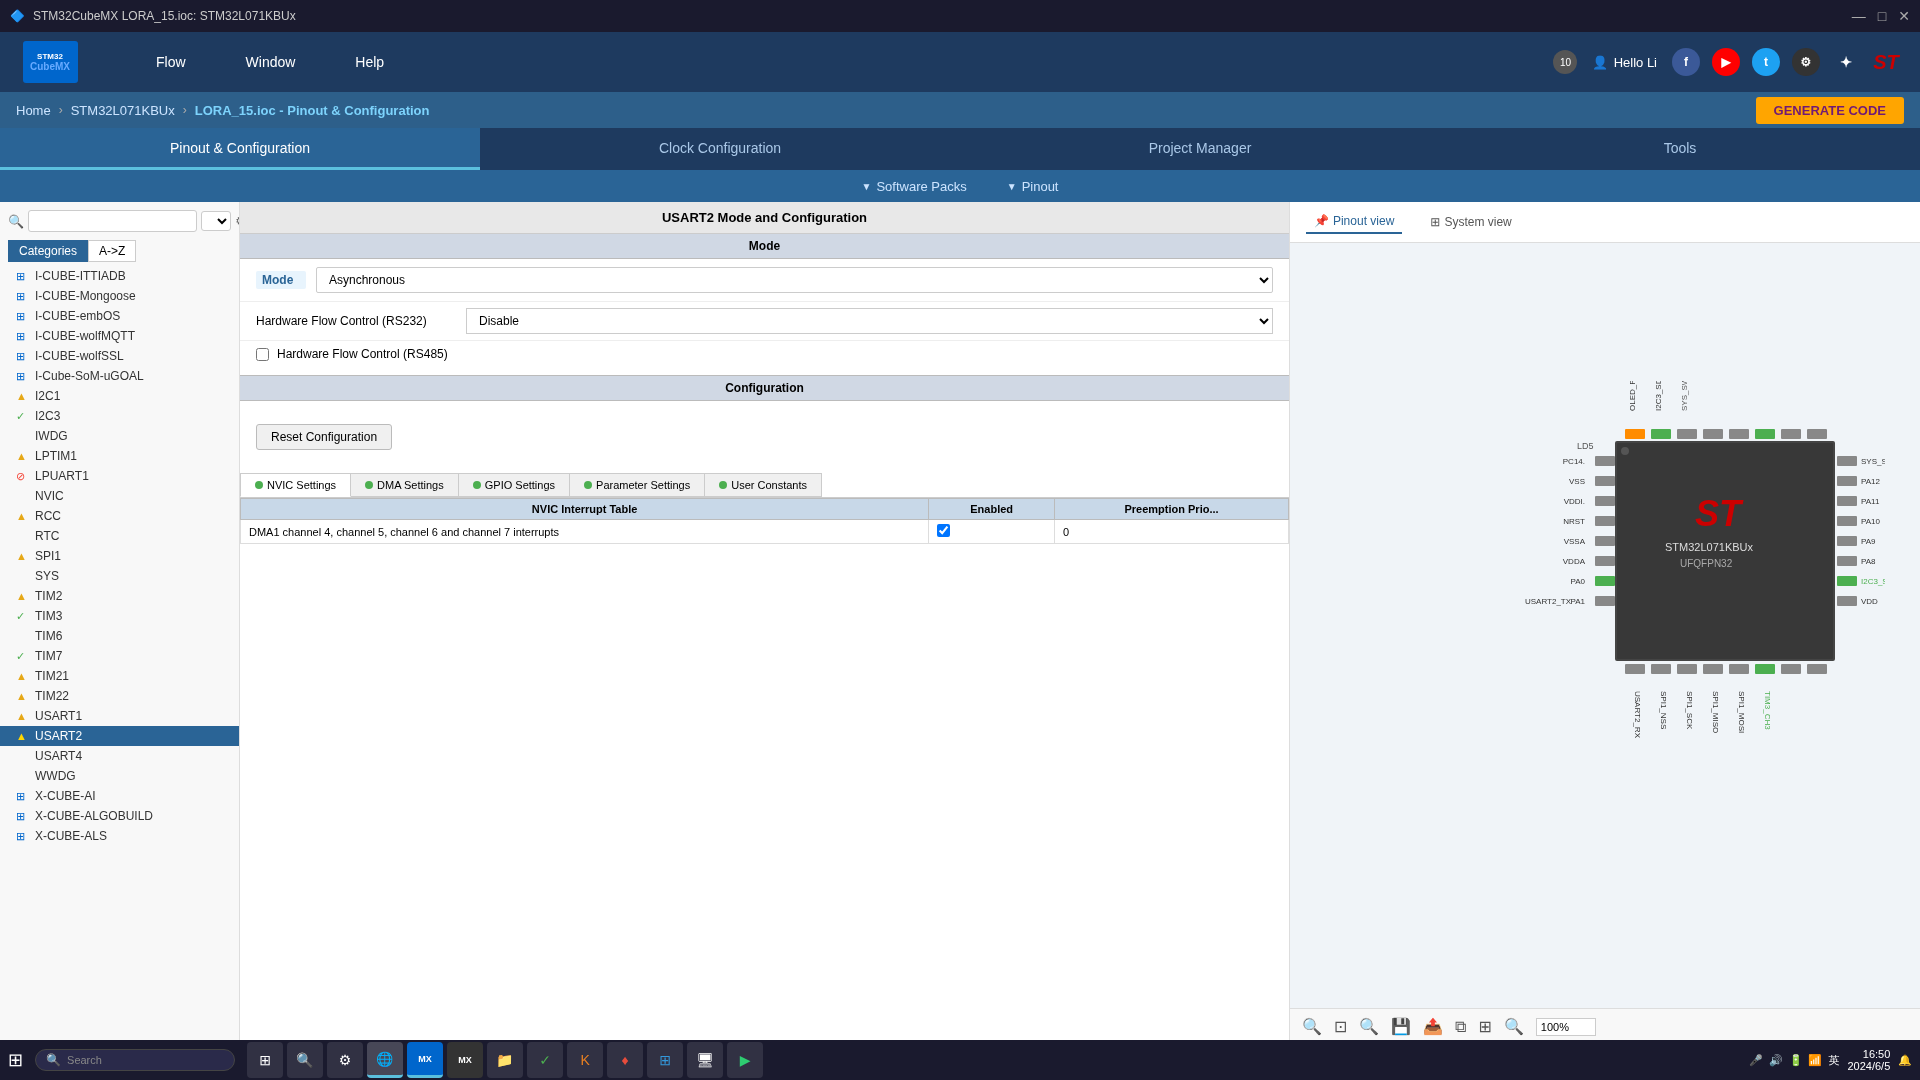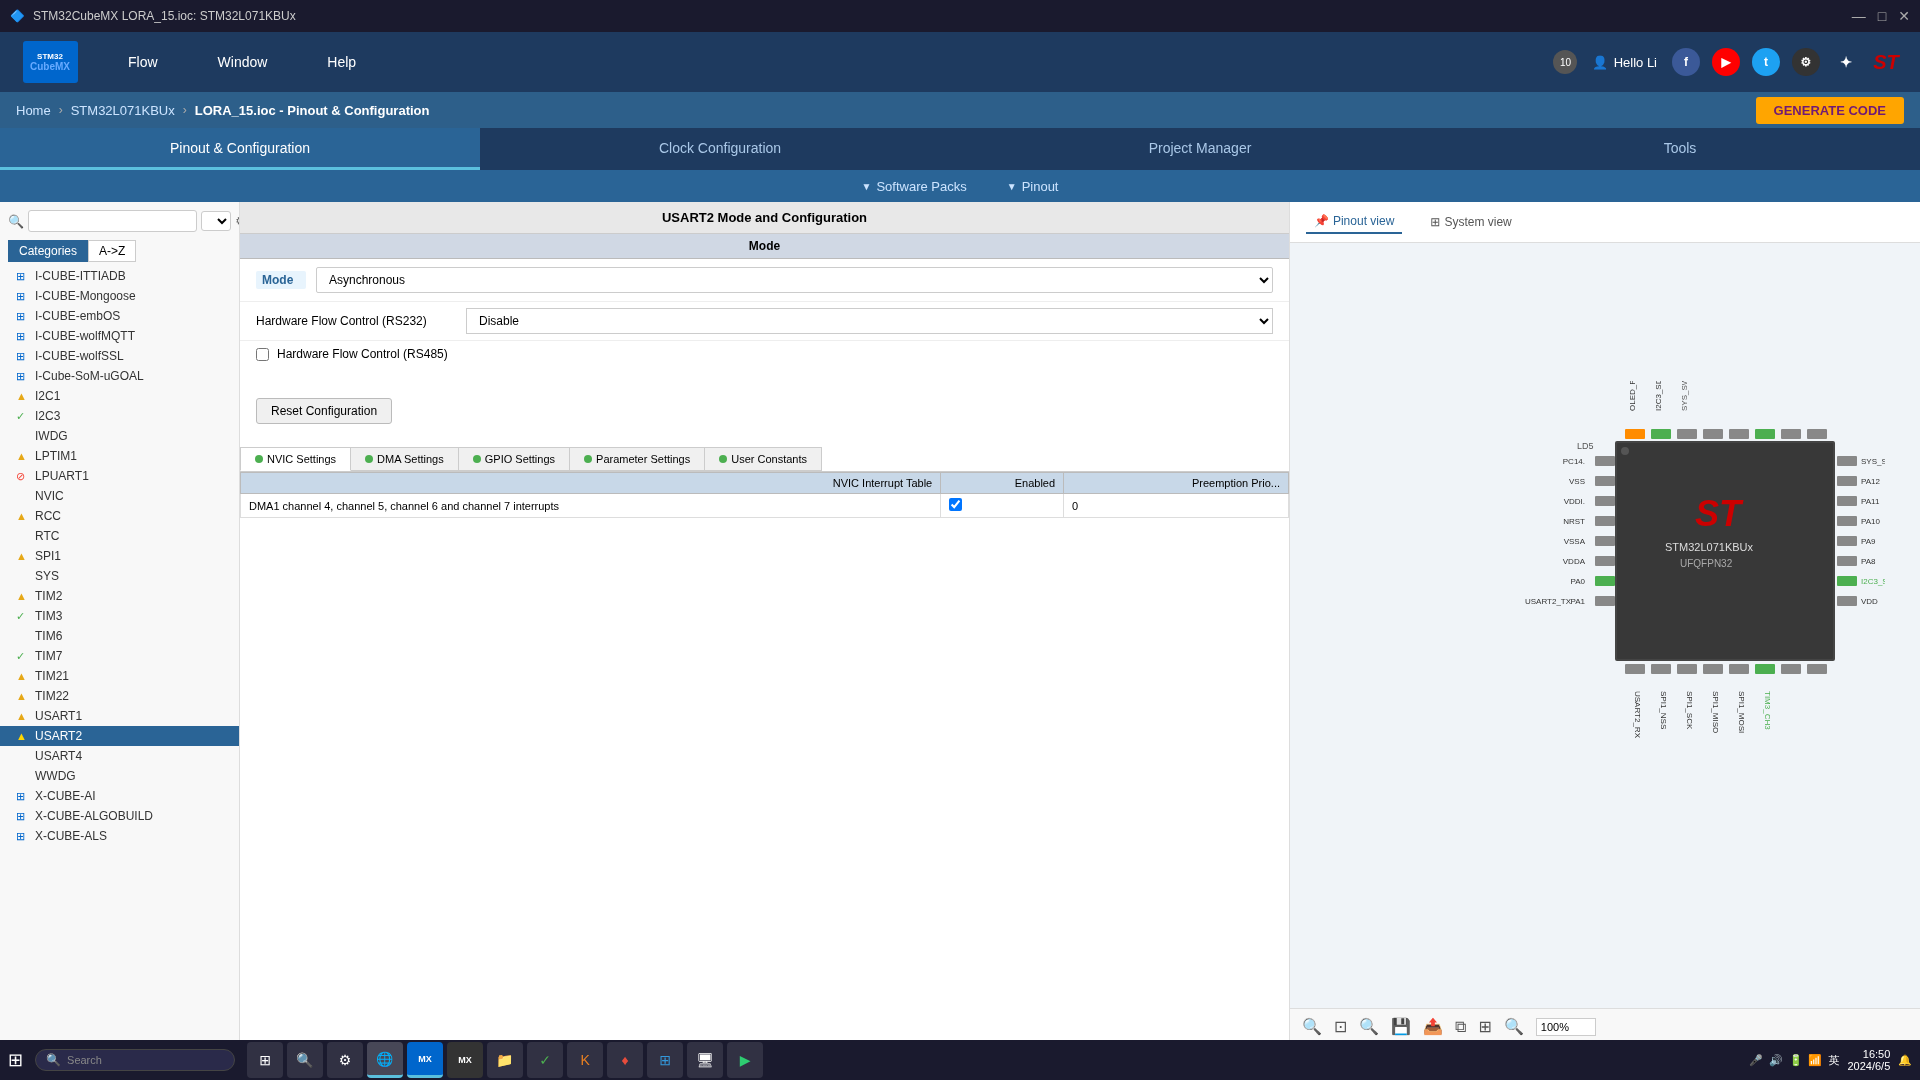--- a/index.html
+++ b/index.html
@@ -19,21 +19,21 @@
     .title-bar-controls { display: flex; gap: 12px; }
     .title-bar-controls span { cursor: pointer; font-size: 14px; color: #aaa; }
 
     
     .menu-bar {
       background: #1e3a5f;
       height: 60px;
       display: flex;
       align-items: center;
       padding: 0 20px;
-      gap: 48px;
+      gap: 76px;
     }
     .menu-bar-logo { width: 60px; height: 45px; display: flex; align-items: center; justify-content: center; }
     .logo-box { background: #0066cc; width: 55px; height: 42px; display: flex; flex-direction: column; align-items: center; justify-content: center; border-radius: 3px; }
     .logo-box-top { color: white; font-size: 8px; font-weight: bold; }
     .logo-box-bottom { color: #66aaff; font-size: 10px; font-weight: bold; }
     .menu-items { display: flex; gap: 60px; }
     .menu-item { color: white; font-size: 14px; cursor: pointer; }
     .menu-right { margin-left: auto; display: flex; align-items: center; gap: 15px; justify-content: space-between; }
     .user-btn { color: white; font-size: 13px; display: flex; align-items: center; gap: 5px; }
     .social-icons { display: flex; gap: 12px; }
@@ -48,21 +48,21 @@
     .breadcrumb-bar {
       background: #2d5f8a;
       height: 36px;
       display: flex;
       align-items: center;
       padding: 0 16px;
       gap: 0;
     }
     .breadcrumb-item { color: #cce4ff; font-size: 13px; display: flex; align-items: center; gap: 8px; }
     .breadcrumb-sep { color: #aaa; margin: 0 8px; }
-    .breadcrumb-active { color: #ffffff; font-weight: bold; }
+    .breadcrumb-active { color: #7dd3fc; font-weight: bold; }
     .gen-code-btn {
       margin-left: auto;
       background: #ffa500;
       color: #701a75;
       border: none;
       padding: 6px 18px;
       font-size: 13px;
       font-weight: bold;
       border-radius: 3px;
       cursor: pointer;
@@ -250,21 +250,21 @@
       background: #f0f0f0;
       display: flex;
       align-items: center;
       gap: 4px;
       margin-right: -1px;
     }
     .settings-tab.active { background: white; border-bottom: 1px solid white; z-index: 1; }
     .tab-dot { width: 8px; height: 8px; border-radius: 50%; }
     .dot-green { background: #4caf50; }
     .nvic-table { width: 100%; border-collapse: collapse; font-size: 11px; }
-    .nvic-table th { background: #c8d8e8; padding: 4px 8px; text-align: right; border: 1px solid #bbb; font-weight: normal; }
+    .nvic-table th { background: #c8d8e8; padding: 4px 8px; text-align: center; border: 1px solid #bbb; font-weight: bold; }
     .nvic-table td { padding: 4px 8px; border: 1px solid #ddd; }
     .nvic-table tr:nth-child(even) { background: #f8f8f8; }
     .nvic-table input[type="checkbox"] { }
 
     
     .right-panel {
       width: 630px;
       background: #f0f4f8;
       display: flex;
       flex-direction: column;
@@ -565,20 +565,21 @@
         <option>CTS/RTS</option>
       </select>
     </div>
 
     <div class="checkbox-row">
       <input type="checkbox" style="">
       <span>Hardware Flow Control (RS485)</span>
     </div>
 
     <div class="config-section">
+      <div class="config-header">Configuration</div>
       <button class="reset-btn">Reset Configuration</button>
 
       <div class="settings-tabs">
         <div class="settings-tab active">
           <span class="tab-dot dot-green"></span>
           <span>NVIC Settings</span>
         </div>
         <div class="settings-tab">
           <span class="tab-dot dot-green"></span>
           <span>DMA Settings</span>

